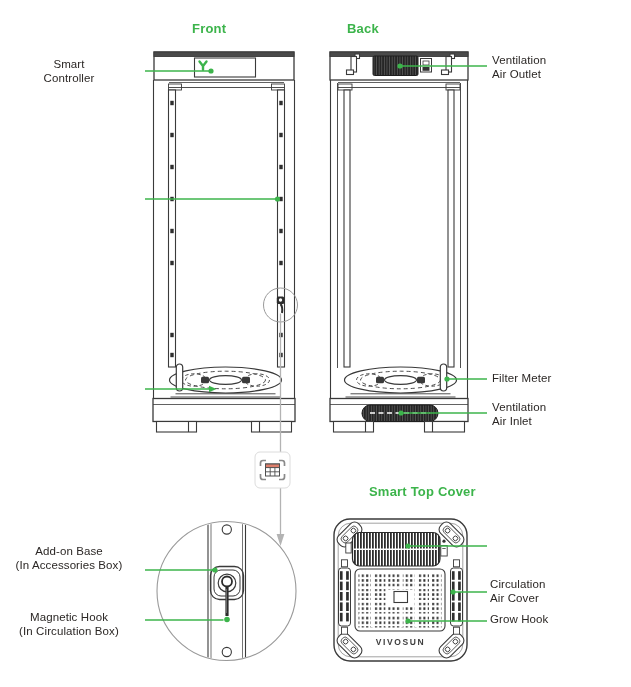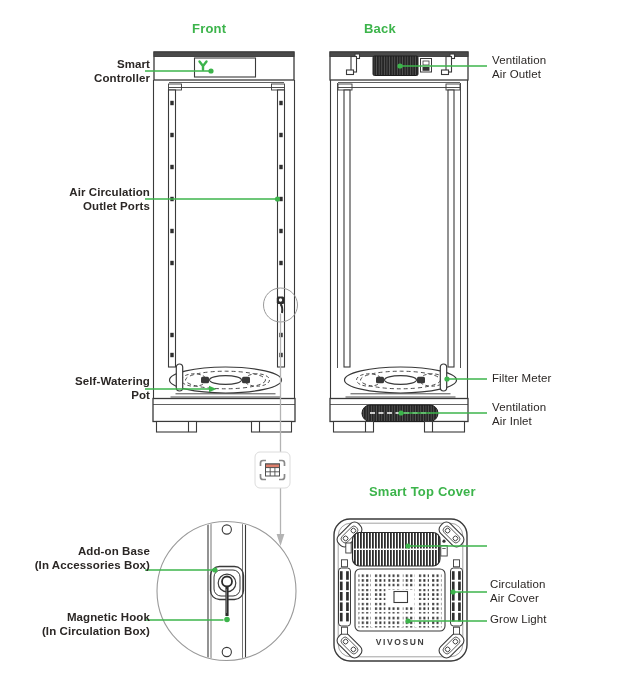--- a/index.html
+++ b/index.html
@@ -1,21 +1,21 @@
 <!DOCTYPE html>
 <html><head>
 <meta charset="utf-8">
 <style>
   html,body{margin:0;padding:0;background:#fff;}
   .stage{position:relative;width:631px;height:687px;background:#fff;overflow:hidden;
          font-family:"Liberation Sans",sans-serif;}
   .stage svg{position:absolute;left:0;top:0;}
   .lbl{position:absolute;font:400 11.5px/13.5px "Liberation Sans",sans-serif;
        color:#2B2725;white-space:pre;letter-spacing:.1px;}
-  .lbl.r{text-align:right;left:12px;width:138px;font-weight:bold;}
+  .lbl.r{text-align:center;left:0;width:138px;}
   .hd{position:absolute;font:700 13px/15px "Liberation Sans",sans-serif;
       color:#3CB44B;white-space:pre;letter-spacing:.2px;padding-left:36px;}
 </style>
 </head>
 <body>
 
 <div class="stage">
 
 <svg width="631" height="687" viewBox="0 0 631 687">
   <defs>
@@ -253,36 +253,32 @@
     <line x1="408" y1="546" x2="487" y2="546"></line>
     <circle cx="408" cy="546" r="2.6" fill="#3CB44B" stroke="none"></circle>
     <line x1="453" y1="592" x2="487" y2="592"></line>
     <circle cx="453" cy="592" r="2.6" fill="#3CB44B" stroke="none"></circle>
     <line x1="408" y1="621" x2="487" y2="621"></line>
     <circle cx="408" cy="621" r="2.6" fill="#3CB44B" stroke="none"></circle>
   </g>
 </svg>
 
 <div class="hd" style="left:156px;top:21px">Front</div>
-<div class="hd" style="left:328px;top:21px">Back</div>
+<div class="hd" style="left:311px;top:21px">Back</div>
 <div class="hd" style="left:333px;top:484px">Smart Top Cover</div>
 
 <div class="lbl r" style="top:58px">Smart
 Controller</div>
-<div class="lbl r" style="top:186px">Air Circulation
-Outlet Ports</div>
-<div class="lbl r" style="top:375px">Self-Watering
-Pot</div>
 <div class="lbl r" style="top:545px">Add-on Base
 (In Accessories Box)</div>
 <div class="lbl r" style="top:611px">Magnetic Hook
 (In Circulation Box)</div>
 
 <div class="lbl" style="left:492px;top:54px">Ventilation
 Air Outlet</div>
 <div class="lbl" style="left:492px;top:372px">Filter Meter</div>
 <div class="lbl" style="left:492px;top:401px">Ventilation
 Air Inlet</div>
 <div class="lbl" style="left:490px;top:578px">Circulation
 Air Cover</div>
-<div class="lbl" style="left:490px;top:613px">Grow Light</div>
+<div class="lbl" style="left:490px;top:613px">Grow Hook</div>
 
 </div>
 
 </body></html>

